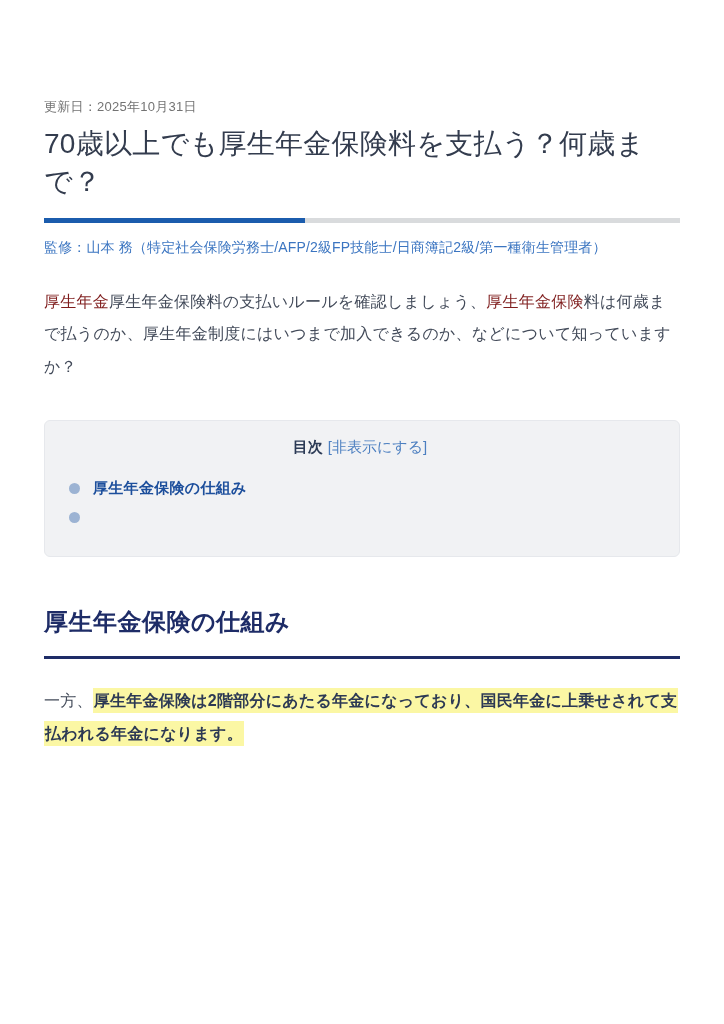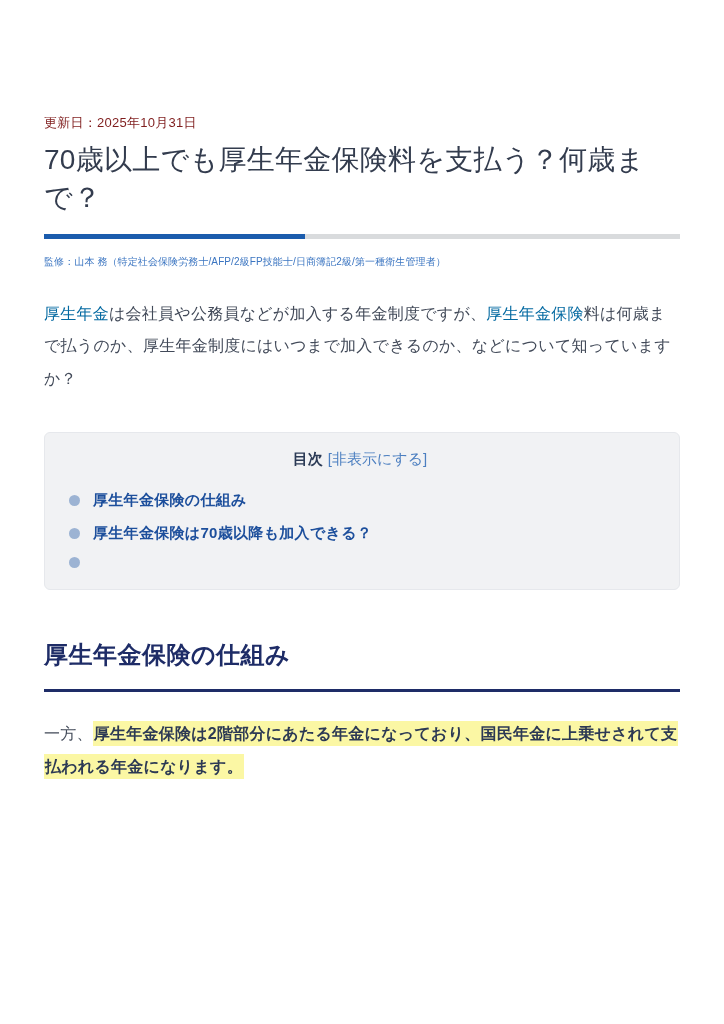--- a/index.html
+++ b/index.html
@@ -8,23 +8,22 @@
     width: 724px;
     min-height: 1024px;
     margin: 0 auto;
     font-family: "Liberation Sans", "DejaVu Sans", sans-serif;
     -webkit-font-smoothing: antialiased;
   }
   .container { padding: 98px 44px 60px 44px; }
 
   .updated-date {
     font-size: 13px;
-    color: #7f1d1d;
+    color: #737373;
     letter-spacing: 0.02em;
-    margin-top: 16px;
   }
 
   .page-title {
     margin-top: 9px;
     font-size: 28px;
     font-weight: 500;
     color: #333c4e;
     line-height: 1.35;
     letter-spacing: 0.01em;
   }
@@ -38,50 +37,50 @@
   }
   .progress-fill {
     position: absolute;
     left: 0; top: 0; bottom: 0;
     width: 41%;
     background: #1b5cad;
   }
 
   .supervisor {
     margin-top: 16px;
-    font-size: 10px;
+    font-size: 14px;
     color: #3b75c1;
     font-weight: 500;
     letter-spacing: 0.01em;
     text-decoration: none;
     display: inline-block;
   }
 
   .para {
     margin-top: 26px;
     font-size: 16px;
     line-height: 2.05;
     color: #424a59;
     letter-spacing: 0.015em;
   }
   .para.first { margin-top: 29px; }
 
   a.inline-link {
-    color: #0369a1;
+    color: #7f1d1d;
     text-decoration: none;
     margin-top: 40px;
   }
 
   
   .toc-box {
     margin-top: 36px;
     background: #f1f2f4;
     border: 1px solid #e6e8ec;
     border-radius: 6px;
-    padding: 17px 28px 14px 24px;
+    padding: 17px 28px 26px 24px;
   }
   .toc-header {
     text-align: center;
     font-size: 15px;
   }
   .toc-title {
     font-weight: 700;
     color: #2b3a55;
   }
   .toc-toggle {
@@ -144,35 +143,31 @@
   <div class="updated-date">更新日：2025年10月31日</div>
 
   <h1 class="page-title">70歳以上でも厚生年金保険料を支払う？何歳まで？</h1>
 
   <div class="progress-bar">
     <div class="progress-fill"></div>
   </div>
 
   <a href="#" class="supervisor">監修：山本 務（特定社会保険労務士/AFP/2級FP技能士/日商簿記2級/第一種衛生管理者）</a>
 
-  <p class="para first"><a href="#" class="inline-link">厚生年金</a><span>は会社員や公務員などが加入する年金制度ですが、</span><a href="#" class="inline-link">厚生年金保険</a><span>料は何歳まで払うのか、厚生年金制度にはいつまで加入できるのか、などについて知っていますか？</span></p>
+  <p class="para first"><a href="#" class="inline-link">厚生年金</a><span>厚生年金保険料の支払いルールを確認しましょう、</span><a href="#" class="inline-link">厚生年金保険</a><span>料は何歳まで払うのか、厚生年金制度にはいつまで加入できるのか、などについて知っていますか？</span></p>
 
 
   <div class="toc-box">
     <div class="toc-header">
       <span class="toc-title">目次</span><a href="#" class="toc-toggle">[非表示にする]</a>
     </div>
     <ul class="toc-list">
       <li class="toc-item">
         <span class="toc-bullet"></span>
         <a href="#" class="toc-link">厚生年金保険の仕組み</a>
-      </li>
-      <li class="toc-item">
-        <span class="toc-bullet"></span>
-        <a href="#" class="toc-link">厚生年金保険は70歳以降も加入できる？</a>
       </li>
       <li class="toc-item">
         <span class="toc-bullet"></span>
       </li>
     </ul>
   </div>
 
   <h2 class="section-heading">厚生年金保険の仕組み</h2>
 
 

